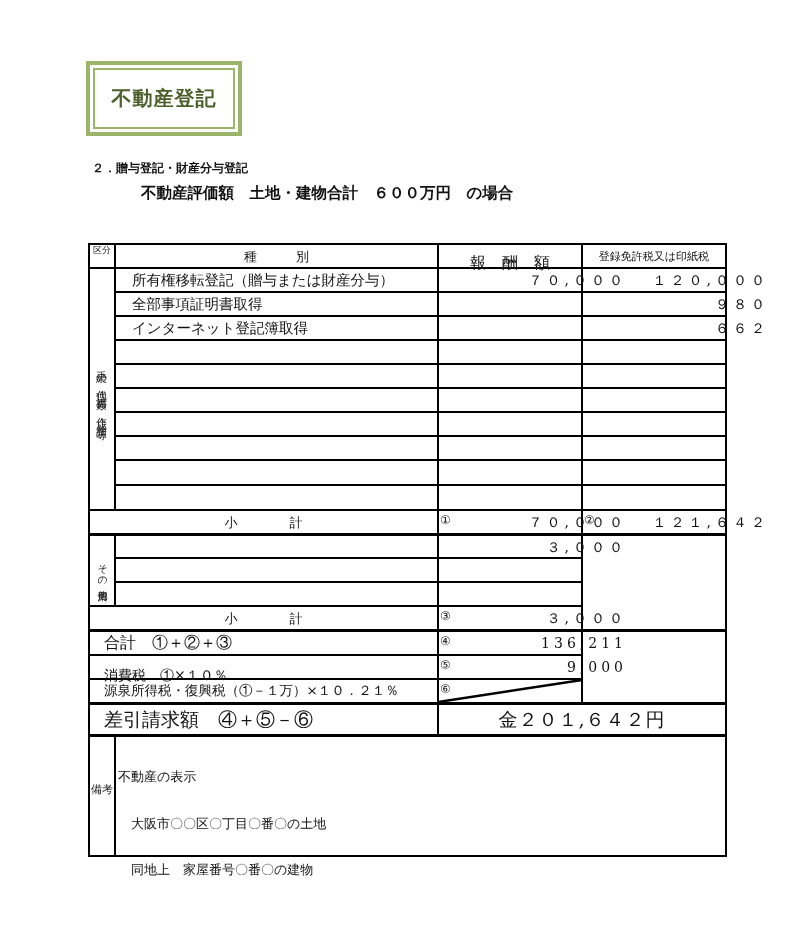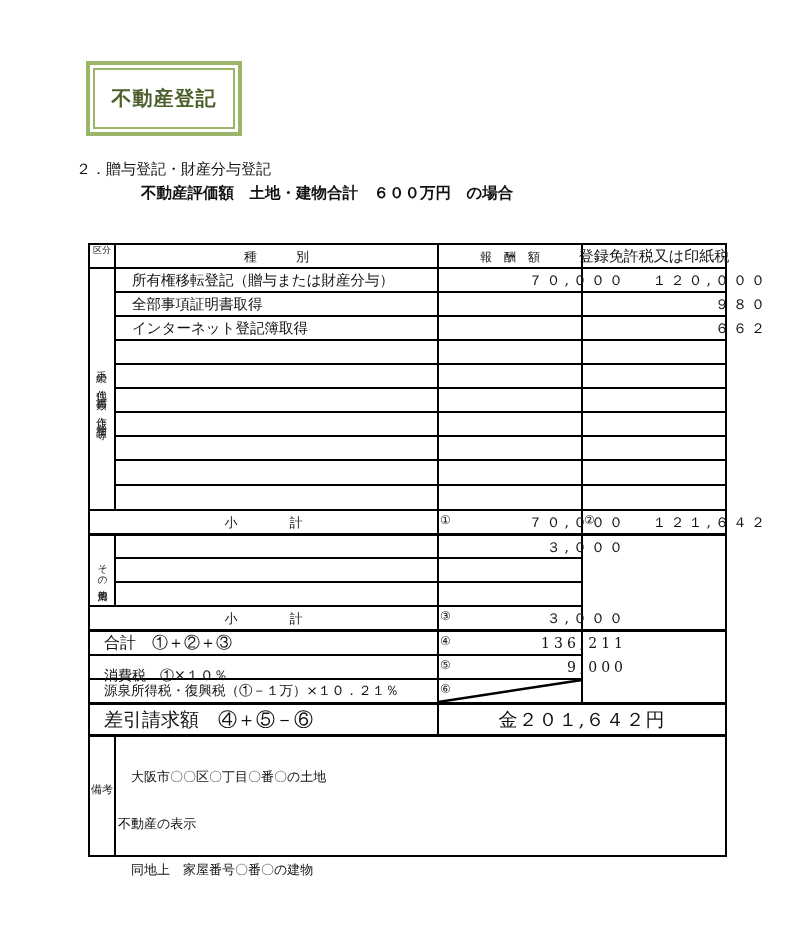--- a/index.html
+++ b/index.html
@@ -3,21 +3,21 @@
 <meta charset="utf-8">
 <style>
   html, body { margin:0; padding:0; background:#ffffff; }
   body { width:793px; height:936px; position:relative; overflow:hidden;
          font-family: "DejaVu Serif", "Liberation Serif", serif; color:#111; }
   .badge { position:absolute; left:86px; top:61px; width:156px; height:75px;
            box-sizing:border-box; border:4px solid #9bb56a; background:#fff; }
   .badge-inner { position:absolute; left:3px; top:3px; right:3px; bottom:3px;
                  border:2px solid #9bb56a; display:flex; align-items:center; justify-content:center; }
   .badge-text { font-family:"DejaVu Sans", sans-serif; font-weight:bold; font-size:20px; color:#4a5f2a; letter-spacing:1px; }
-  .heading1 { position:absolute; left:76px; top:160px; font-family:"DejaVu Sans", sans-serif; font-weight:normal; font-size:15px; }
+  .heading1 { position:absolute; left:92px; top:160px; font-family:"DejaVu Sans", sans-serif; font-weight:bold; font-size:12px; }
   .heading2 { position:absolute; left:141px; top:183px; font-family:"DejaVu Sans", sans-serif; font-weight:bold; font-size:15.5px; white-space:pre; }
 
   .grid { position:absolute; left:88px; top:243px; width:639px; height:614px; }
   .ln { position:absolute; background:#000; }
   .cell { position:absolute; font-size:14px; line-height:1; white-space:pre; display:flex; align-items:center; }
   .num { font-family:"DejaVu Serif", serif; letter-spacing:4px; justify-content:flex-end;padding-left:48px; }
   .vert { position:absolute; font-size:10px; line-height:13.5px; text-align:center; width:26px; color:#222; }
   .mark { position:absolute; font-size:12px; }
 </style>
 </head>
@@ -71,22 +71,22 @@
   <div class="ln" style="left:0;top:435px;width:495px;height:2px"></div>
   <div class="ln" style="left:0;top:459px;width:639px;height:3px"></div>
   <div class="ln" style="left:0;top:491px;width:639px;height:3px"></div>
 
   <svg style="position:absolute;left:350px;top:436px" width="145" height="25">
     <line x1="0" y1="23" x2="144" y2="1" stroke="#000" stroke-width="2.5"></line>
   </svg>
 
   <div class="vert" style="left:1px;top:2px;font-size:9px;line-height:10px">区分</div>
   <div class="cell" style="left:28px;top:2px;width:321px;height:22px;justify-content:center;font-size:13px">種　　　別</div>
-  <div class="cell" style="left:351px;top:3px;width:142px;height:22px;justify-content:center;font-size:12px">報　酬　額</div>
-  <div class="cell" style="left:495px;top:2px;width:142px;height:22px;justify-content:center;font-size:15px">登録免許税又は印紙税</div>
+  <div class="cell" style="left:351px;top:9px;width:142px;height:22px;justify-content:center;font-size:16px">報　酬　額</div>
+  <div class="cell" style="left:495px;top:2px;width:142px;height:22px;justify-content:center;font-size:11px">登録免許税又は印紙税</div>
 
   <div class="vert" style="left:1px;top:40px;width:26px;writing-mode:vertical-rl;text-orientation:upright;font-size:10.5px;line-height:26px;letter-spacing:2.5px;height:220px">手続の代理・書類の作成・相談等</div>
 
   <div class="cell" style="left:44px;top:26px;height:22px;font-size:14.5px">所有権移転登記（贈与または財産分与）</div>
   <div class="cell num" style="left:351px;top:26px;width:140px;height:22px">７０,０００</div>
   <div class="cell num" style="left:495px;top:26px;width:138px;height:22px">１２０,０００</div>
 
   <div class="cell" style="left:44px;top:50px;height:22px;font-size:14.5px">全部事項証明書取得</div>
   <div class="cell num" style="left:495px;top:50px;width:138px;height:22px">９８０</div>
 
@@ -116,17 +116,17 @@
   <div class="cell num" style="left:351px;top:413px;width:140px;height:22px">9,000</div>
 
   <div class="cell" style="left:16px;top:437px;height:22px;font-size:13.5px">源泉所得税・復興税（①－１万）×１０．２１％</div>
   <div class="mark" style="left:352px;top:439px">⑥</div>
 
   <div class="cell" style="left:16px;top:462px;height:29px;font-size:19px">差引請求額　④＋⑤－⑥</div>
   <div class="cell" style="left:351px;top:462px;width:286px;height:29px;justify-content:center;font-size:19px;letter-spacing:1px">金２０１,６４２円</div>
 
   <div class="vert" style="left:1px;top:540px;width:26px;font-size:11px;line-height:14px">備考</div>
   <div style="position:absolute;left:30px;top:495px;font-size:13px;line-height:15.5px;white-space:pre">
+    <div>不動産の表示</div>
     <div>　大阪市〇〇区〇丁目〇番〇の土地</div>
-    <div>不動産の表示</div>
     <div>　同地上　家屋番号〇番〇の建物</div>
   </div>
 </div>
 
 </body></html>

